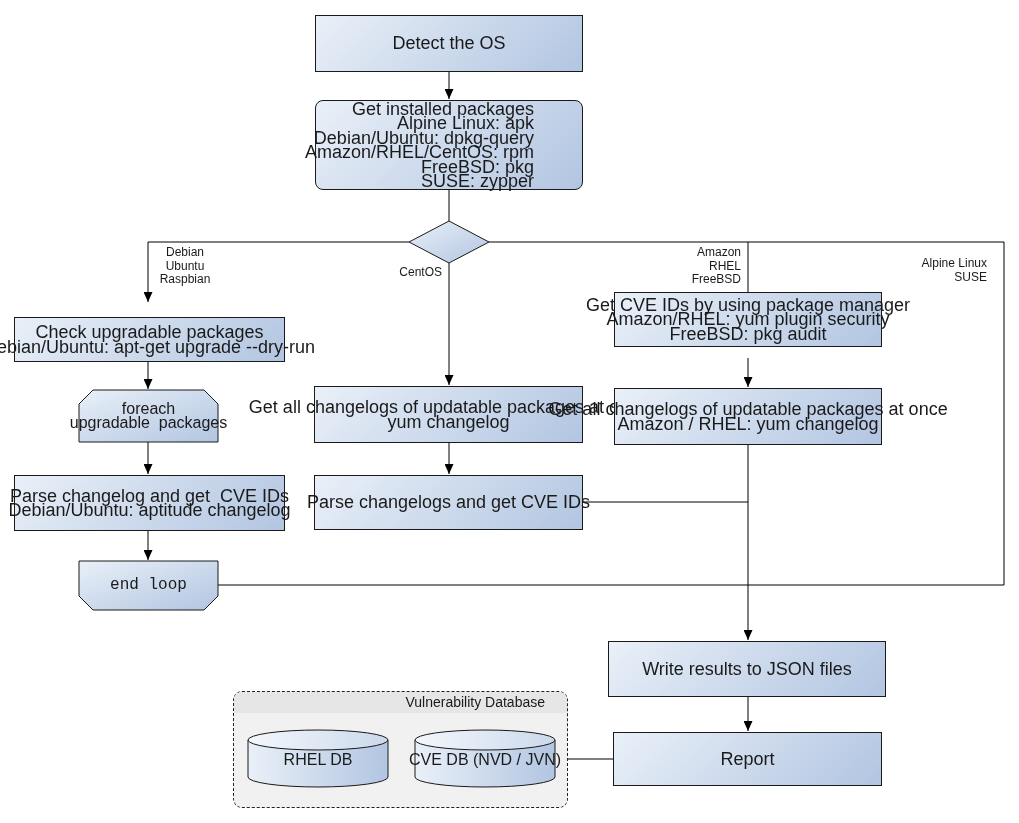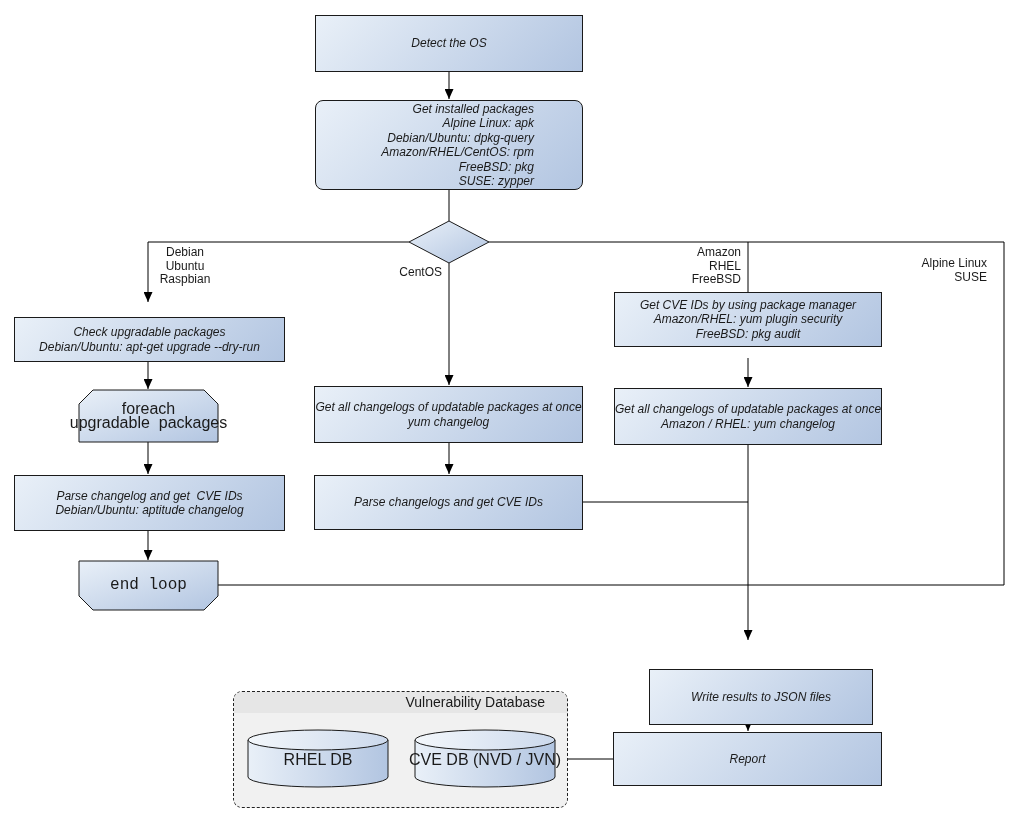--- a/index.html
+++ b/index.html
@@ -7,24 +7,23 @@
     position:relative; width:1019px; height:823px; background:#fff;
     font-family:"Liberation Sans", sans-serif; color:#1a1a1a; overflow:hidden;
   }
   #wires { position:absolute; left:0; top:0; z-index:1; }
   .layer0 { z-index:0; }
   .node, .label, .shape-label { z-index:2; }
   .node {
     position:absolute; box-sizing:border-box;
     display:flex; align-items:center; justify-content:center;
     text-align:center; white-space:pre;
-    font-size:12px; line-height:14.5px;
+    font-size:18px; line-height:14.5px;
     background:linear-gradient(135deg, var(--node-fill-light,#e9f0f8) 0%, var(--node-fill-dark,#b2c5e1) 100%);
     border:1px solid var(--node-border,#1a1a1a);
-    font-style:italic;
   }
   .node.align-right { justify-content:flex-end; text-align:right; padding-right:48px;border-radius:8px; }
   .label {
     position:absolute; font-size:12px; line-height:13.5px; white-space:pre;
   }
   .label.align-center { text-align:center; }
   .label.align-right { text-align:right; }
   .shape-label {
     position:absolute; display:flex; align-items:center; justify-content:center;
     text-align:center; white-space:pre; font-size:16px; line-height:14.5px;
@@ -44,21 +43,21 @@
   }
   
   #n-detect            { left:315px; top:15px;  width:268px; height:57px; }
   #n-installed         { left:315px; top:100px; width:268px; height:90px; }
   #n-check             { left:14px;  top:303px; width:271px; height:45px;margin-top:14px; }
   #n-parse-deb         { left:14px;  top:475px; width:271px; height:56px; }
   #n-changelog-centos  { left:314px; top:386px; width:269px; height:57px; }
   #n-parse-centos      { left:314px; top:475px; width:269px; height:55px; }
   #n-cveids            { left:614px; top:292px; width:268px; height:55px; }
   #n-changelog-amazon  { left:614px; top:388px; width:268px; height:57px; }
-  #n-write             { left:649px; top:641px; width:224px; height:56px;margin-top:28px; }
+  #n-write             { left:608px; top:641px; width:278px; height:56px; }
   #n-report            { left:613px; top:732px; width:269px; height:54px; }
   #l-foreach           { left:79px;  top:390px; width:139px; height:52px; }
   #l-endloop           { left:79px;  top:561px; width:139px; height:49px;font-family:Liberation Mono, monospace; }
   #bl-debian           { left:152px; top:246px; width:66px; }
   #bl-centos           { left:380px; top:266px; width:62px; }
   #bl-amazon           { left:655px; top:246px; width:86px; }
   #bl-alpine           { left:875px; top:257px; width:112px; }
   #cl-oval             { left:248px; top:742px; width:140px; height:36px; }
   #cl-cve              { left:415px; top:742px; width:140px; height:36px; }
 </style>

